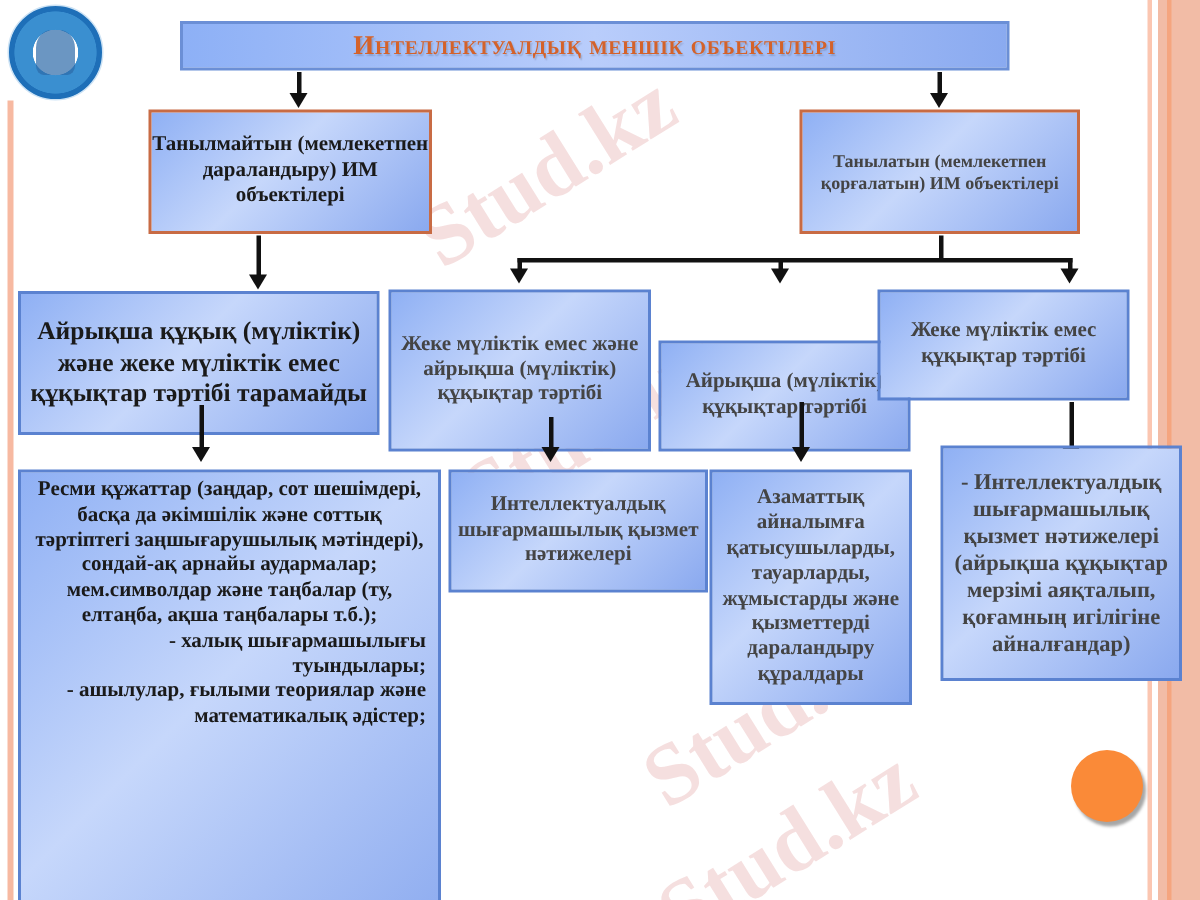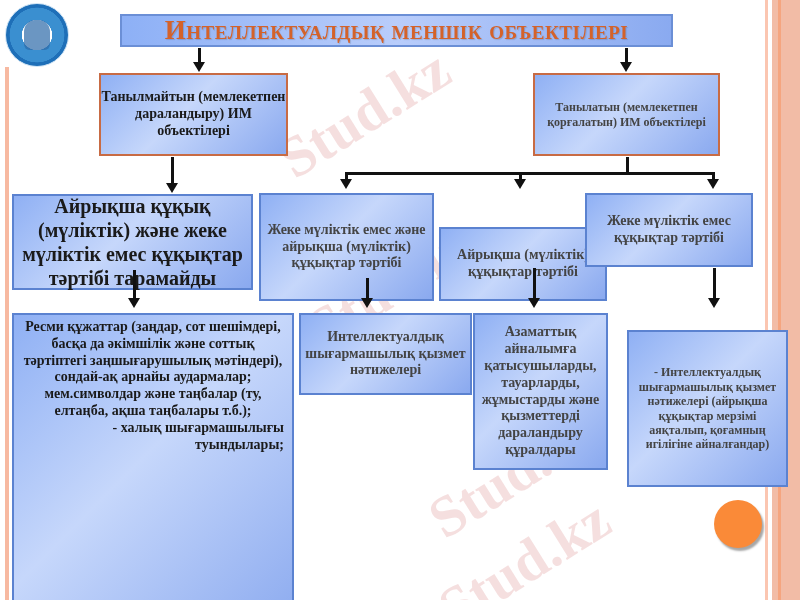--- a/index.html
+++ b/index.html
@@ -7,34 +7,34 @@
   .deco-left { position:absolute; left:5px; top:67px; width:4px; height:533px; background:#f7b9a1; }
   .deco-right { position:absolute; top:0; right:0; width:28px; height:600px; background:#f2bca6; }
   .deco-right-stripe1 { position:absolute; top:0; right:32px; width:3px; height:600px; background:#fbc6b1; }
   .deco-right-stripe2 { position:absolute; top:0; right:19px; width:3px; height:600px; background:#f5a57f; }
   .watermark { position:absolute; color:rgba(200,80,80,0.18); font-size:58px; font-weight:bold; transform:rotate(-32deg); white-space:nowrap; pointer-events:none; font-family:"Liberation Serif", serif; }
   .logo { position:absolute; left:5px; top:3px; width:62px; height:62px; border-radius:50%; background:radial-gradient(circle at 50% 50%, #ffffff 0 34%, #3a8fd0 35% 62%, #1e6fb8 63% 100%); border:1px solid #cde3f5; }
   .logo-inner { position:absolute; left:18px; top:16px; width:26px; height:30px; border-radius:40% 40% 20% 20%; background:#2c6aa8; opacity:.7; }
   .box { position:absolute; box-sizing:border-box; background:linear-gradient(135deg, #8fb0f4 0%, #c6d7fb 45%, #8aa9ef 100%); border:2px solid #5b82d0; display:flex; align-items:center; justify-content:center; text-align:center; font-weight:bold; color:#1a1a1a; line-height:1.2; }
   .box.orange-border { border-color:#c86b44; }
   .title-box { left:120px; top:14px; width:553px; height:33px; background:linear-gradient(90deg, #8db0f6, #b9cdfb 50%, #8aaaf0); border:2px solid #6b8fd6; }
-  .title-text { font-size:27px; color:#d4622a; font-weight:bold; letter-spacing:0.5px; text-shadow:1px 1px 1px rgba(0,0,0,0.15); font-variant:small-caps; }
+  .title-text { font-size:18px; color:#d4622a; font-weight:bold; letter-spacing:0.5px; text-shadow:1px 1px 1px rgba(0,0,0,0.15); font-variant:small-caps; }
   .b-left-top { left:99px; top:73px; width:189px; height:83px; font-size:14px; }
   .b-right-top { left:533px; top:73px; width:187px; height:83px; font-size:12px; color:#444; }
   .row2 { font-size:14px; }
-  .b-no { left:12px; top:194px; width:241px; height:96px; font-size:20px; }
+  .b-no { left:12px; top:194px; width:241px; height:96px; font-size:17px; }
   .b-r1 { left:259px; top:193px; width:175px; height:108px; color:#444; }
   .b-r2 { left:439px; top:193px; width:168px; height:74px; color:#444;margin-top:34px; }
   .b-r3 { left:585px; top:193px; width:168px; height:74px; color:#444; }
   .b-docs { left:12px; top:313px; width:282px; height:330px; font-size:14px; align-items:flex-start; justify-content:flex-start; flex-direction:column; padding:4px 8px; text-align:left; }
   .b-docs .center { text-align:center; width:100%; }
   .b-docs .line { width:100%;text-align:right; }
   .b-res1 { left:299px; top:313px; width:173px; height:82px; font-size:14px; color:#444; }
   .b-res2 { left:473px; top:313px; width:135px; height:157px; font-size:14px; color:#444; }
-  .b-res3 { left:627px; top:330px; width:161px; height:157px; font-size:12px; color:#444; }
+  .b-res3 { left:627px; top:297px; width:161px; height:157px; font-size:15px; color:#444; }
   .arrow-v { position:absolute; width:3px; background:#111; }
   .arrow-head { position:absolute; width:0; height:0; border-left:6px solid transparent; border-right:6px solid transparent; border-top:10px solid #111; }
   .hline { position:absolute; height:3px; background:#111; }
   .orange-dot { position:absolute; left:714px; top:500px; width:48px; height:48px; border-radius:50%; background:#fa8a38; box-shadow:2px 3px 2px rgba(0,0,0,0.35); }
 </style>
 </head>
 <body>
 
 <div>
   <div class="deco-left"></div>
@@ -97,20 +97,21 @@
   <div class="arrow-v" style="left:366px; top:278px; height:20px;"></div>
   <div class="arrow-head" style="left:361px; top:298px;"></div>
   <div class="arrow-v" style="left:533px; top:268px; height:30px;"></div>
   <div class="arrow-head" style="left:528px; top:298px;"></div>
   <div class="arrow-v" style="left:713px; top:268px; height:30px;"></div>
   <div class="arrow-head" style="left:708px; top:298px;"></div>
 
   <div class="box b-docs">
     <div class="center">Ресми құжаттар (заңдар, сот шешімдері, басқа да әкімшілік және соттық тәртіптегі заңшығарушылық мәтіндері), сондай-ақ арнайы аудармалар; мем.символдар және таңбалар (ту, елтаңба, ақша таңбалары т.б.);</div>
     <div class="line">-  халық шығармашылығы туындылары;</div>
+    <div class="line">- ашылулар, ғылыми теориялар және математикалық әдістер;</div>
   </div>
 
   <div class="box b-res1">
     <span>Интеллектуалдық шығармашылық қызмет нәтижелері</span>
   </div>
   <div class="box b-res2">
     <span>Азаматтық айналымға қатысушыларды, тауарларды, жұмыстарды және қызметтерді дараландыру құралдары</span>
   </div>
   <div class="box b-res3">
     <span>-  Интеллектуалдық шығармашылық қызмет нәтижелері (айрықша құқықтар мерзімі аяқталып, қоғамның игілігіне айналғандар)</span>

